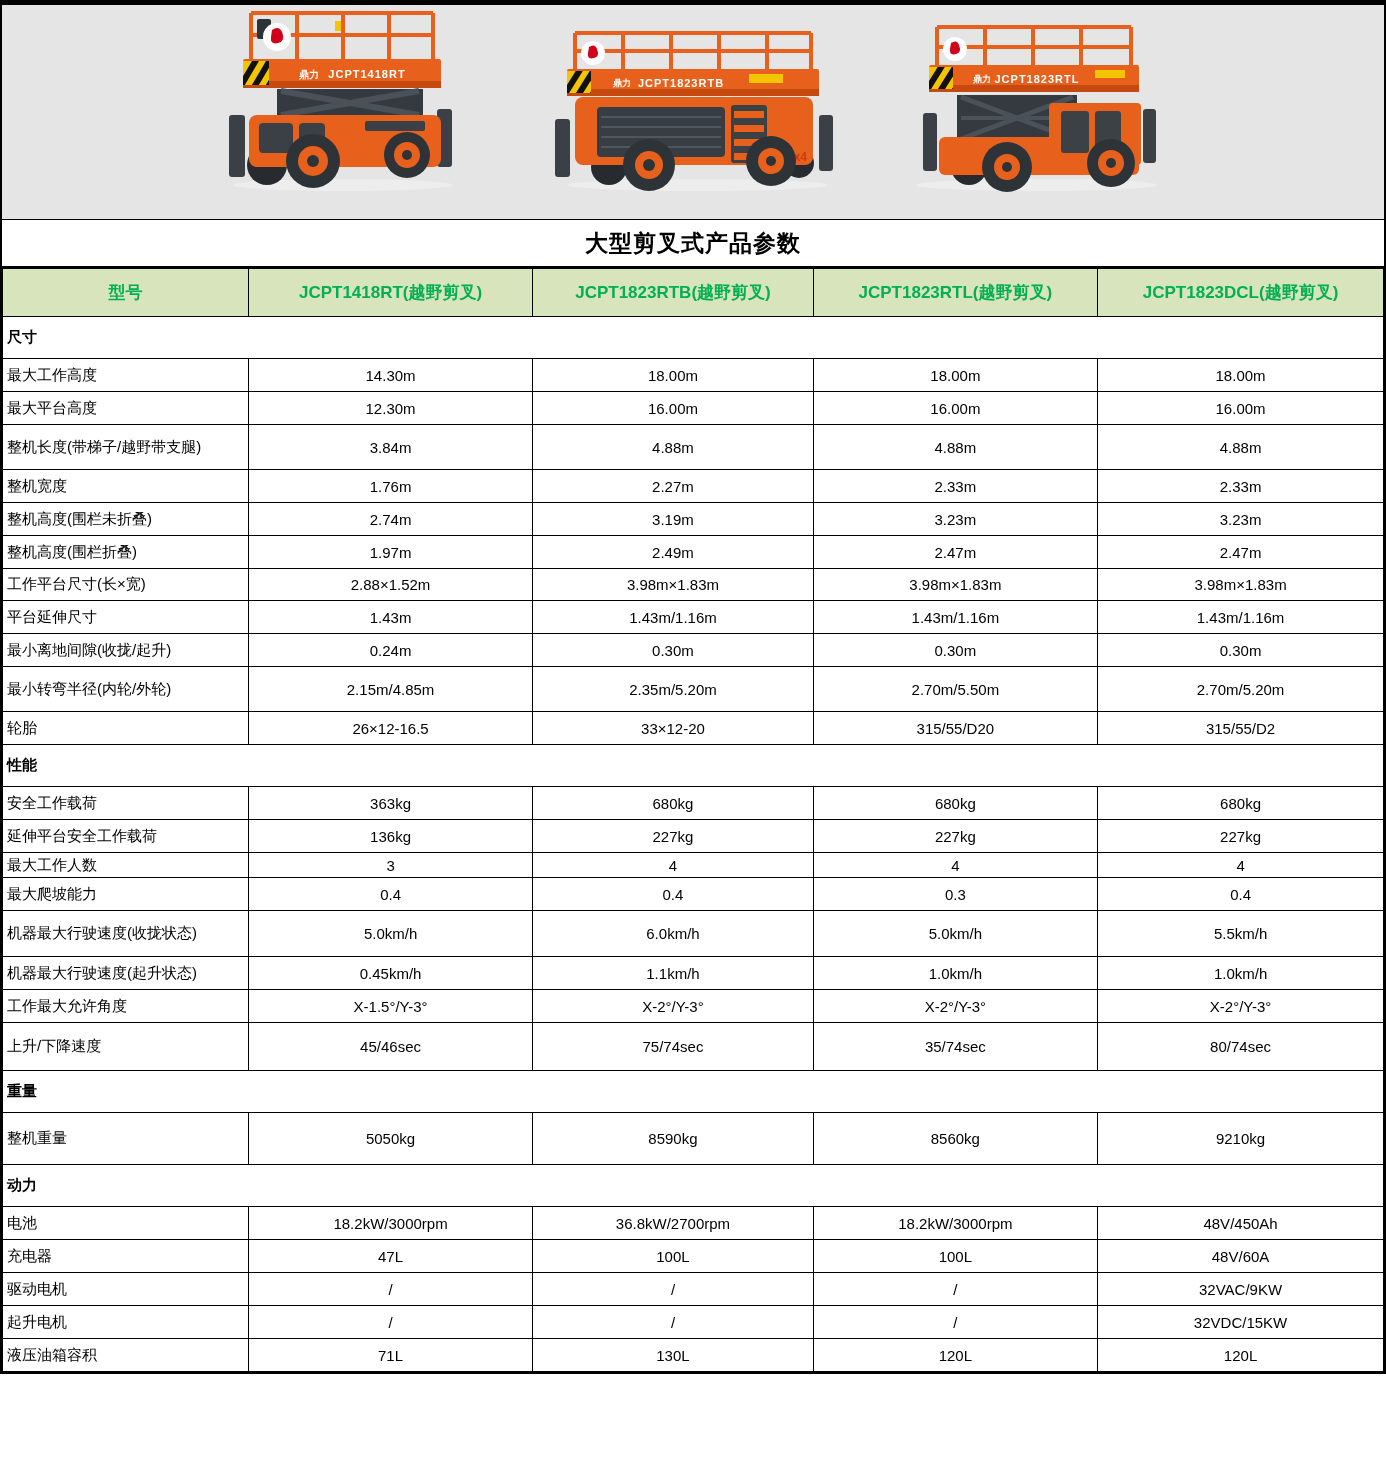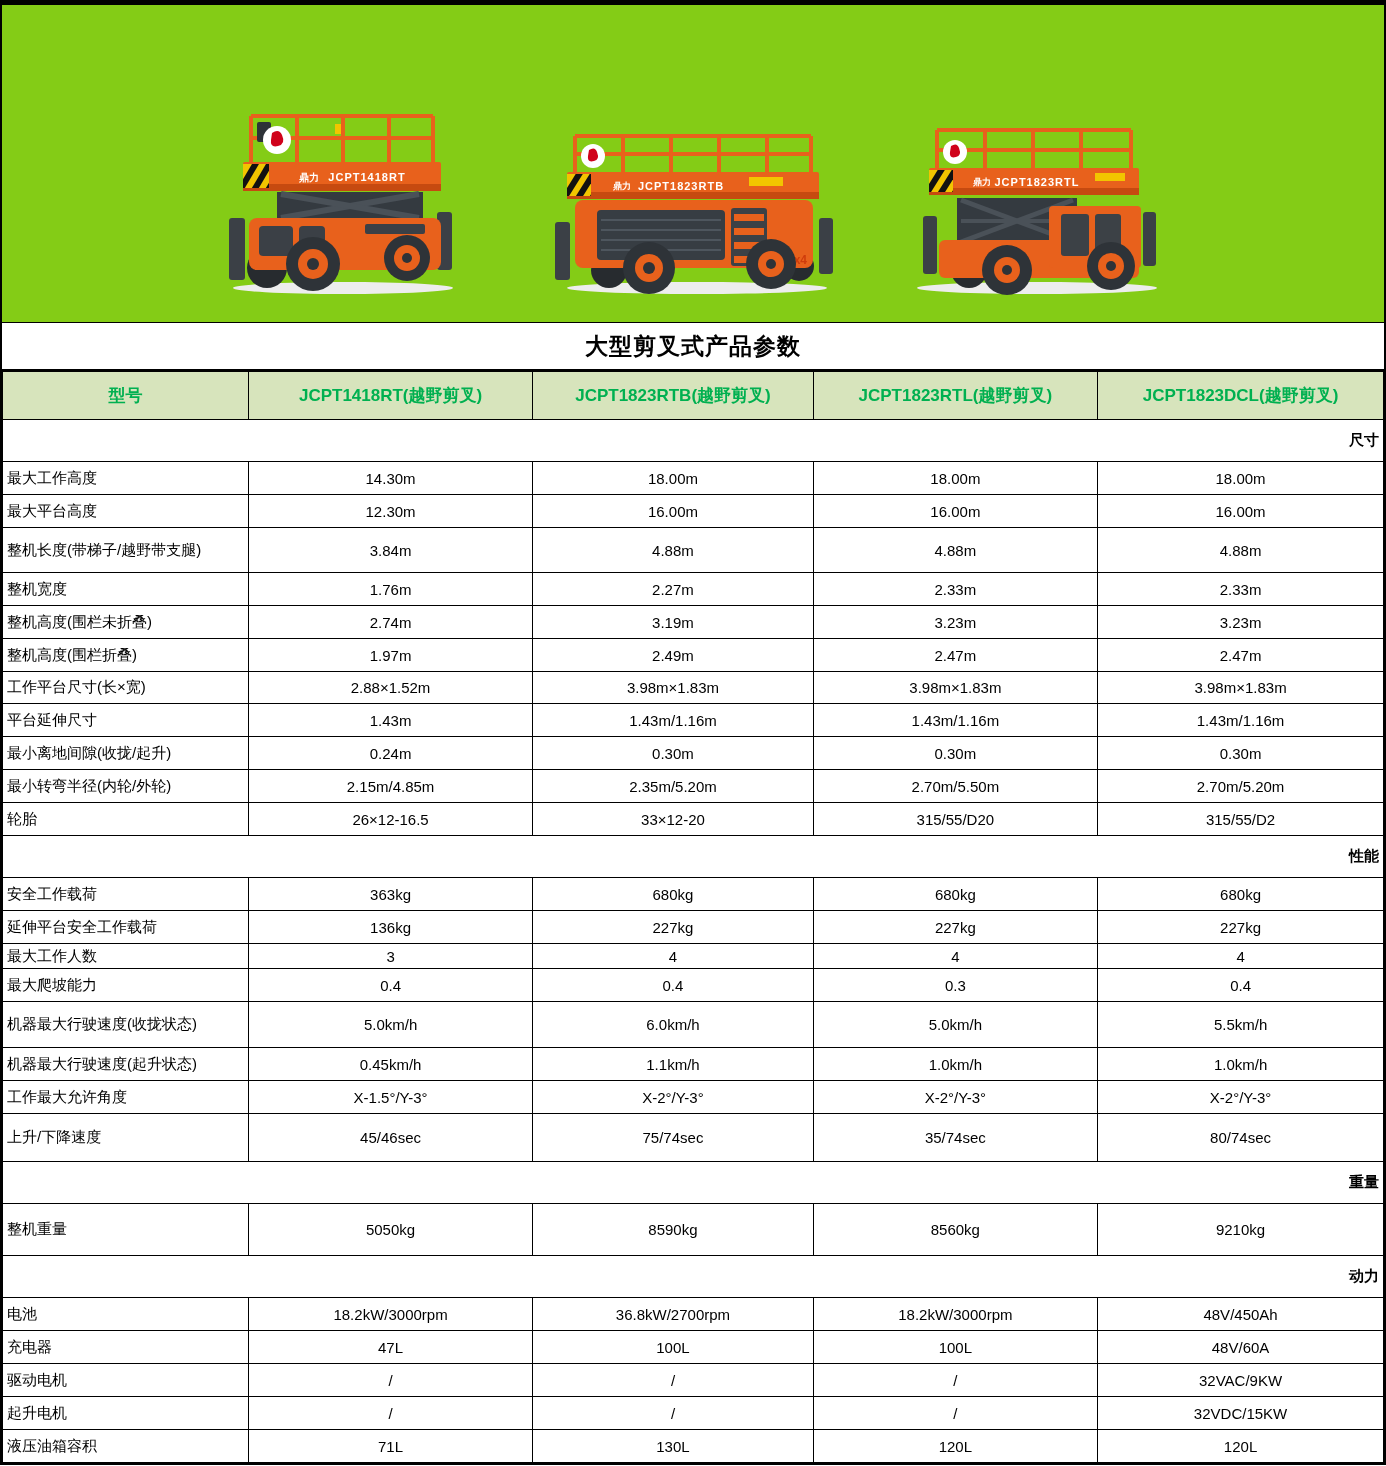--- a/index.html
+++ b/index.html
@@ -18,22 +18,22 @@
     font-family:"Liberation Sans","DejaVu Sans",sans-serif;
     color:#000;
   }
   .sheet{
     width:1386px;
     border:2px solid var(--table-border);
     border-top:5px solid var(--table-border);
     background:#fff;
   }
   .hero{
-    height:318px;
-    background:#84cc16;
+    height:215px;
+    background:#e5e5e5;
     display:flex;
     align-items:flex-end;
     padding:0 0 26px 213px;
     border-bottom:1px solid var(--table-border);
   }
   .hero svg{display:block;flex:0 0 auto;}
   .m2{margin-left:84px;}
   .m3{margin-left:60px;}
   .title-row{
     height:48px;
@@ -62,21 +62,21 @@
     background:var(--section-band-bg);
     color:var(--model-text-green);
     font-weight:700;
     font-size:17px;
     height:48px;
     text-align:center;
   }
   td.section-band{
     background:var(--section-band-bg);
     height:42px;
-    text-align:right;
+    text-align:left;
     font-weight:700;
     font-size:15px;
     padding-left:6px;
     color:#000;
   }
   td.row-label-cell{
     text-align:left;
     padding-left:6px;
     font-weight:400;
   }
@@ -350,21 +350,21 @@
           <td class="value-cell">1.43m/1.16m</td>
           <td class="value-cell">1.43m/1.16m</td>
         </tr>
         <tr style="height: 33px;">
           <td class="row-label-cell">最小离地间隙(收拢/起升)</td>
           <td class="value-cell">0.24m</td>
           <td class="value-cell">0.30m</td>
           <td class="value-cell">0.30m</td>
           <td class="value-cell">0.30m</td>
         </tr>
-        <tr style="height: 33px;">
+        <tr style="height: 45px;">
           <td class="row-label-cell">最小转弯半径(内轮/外轮)</td>
           <td class="value-cell">2.15m/4.85m</td>
           <td class="value-cell">2.35m/5.20m</td>
           <td class="value-cell">2.70m/5.50m</td>
           <td class="value-cell">2.70m/5.20m</td>
         </tr>
         <tr style="height: 33px;">
           <td class="row-label-cell">轮胎</td>
           <td class="value-cell">26×12-16.5</td>
           <td class="value-cell">33×12-20</td>

